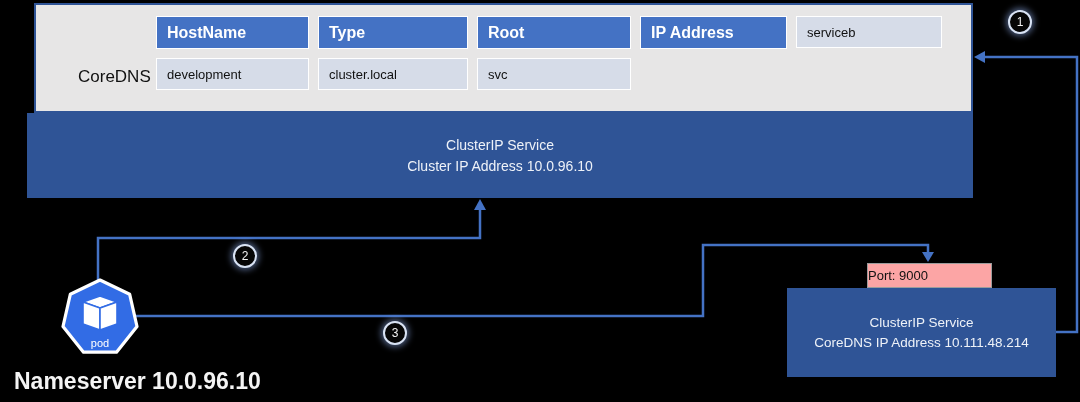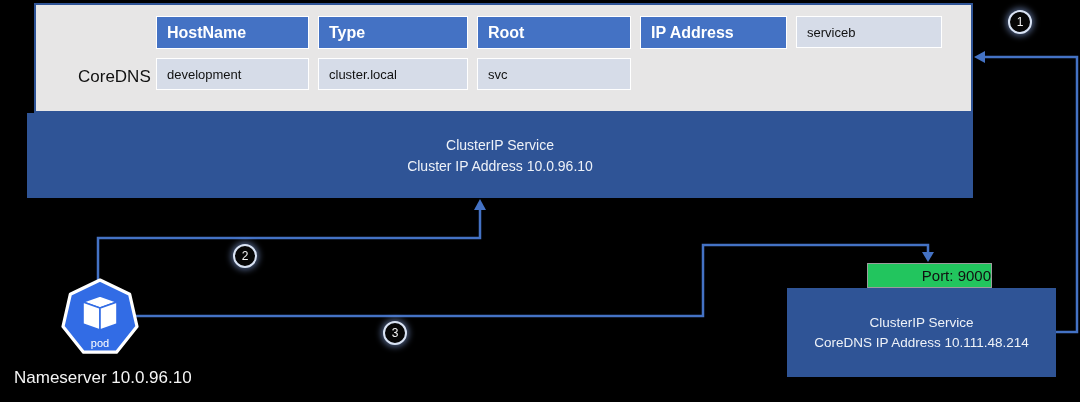--- a/index.html
+++ b/index.html
@@ -40,27 +40,27 @@
   .kubedns-box div{color:#eef2f8;font-size:14px;line-height:20.5px;text-align:center;}
   
   .serviceb-box{
     position:absolute;left:787px;top:288px;width:269px;height:89px;
     background:#2f5496;display:flex;flex-direction:column;align-items:center;justify-content:center;
   }
   .serviceb-box div{color:#eef2f8;font-size:13.5px;line-height:20px;text-align:center;}
   
   .port-box{
     position:absolute;left:867px;top:263px;width:125px;height:25px;
-    background:#22c55e;border:1px solid #9c9c9c;box-sizing:border-box;
-    display:flex;align-items:center;justify-content:flex-end;
-    color:#111;font-size:15px;
+    background:#fca5a5;border:1px solid #9c9c9c;box-sizing:border-box;
+    display:flex;align-items:center;justify-content:flex-start;
+    color:#111;font-size:13px;
   }
   
   .nameserver{
-    position:absolute;left:14px;top:368px;color:#f4f4f4;font-size:17px;
+    position:absolute;left:14px;top:368px;color:#f4f4f4;font-size:23px;font-weight:bold;
   }
   
   .step{
     position:absolute;width:20px;height:20px;border-radius:50%;
     border:2px solid #d9e3f4;background:#060606;color:#f3f3f3;
     box-sizing:content-box;display:flex;align-items:center;justify-content:center;
     font-size:12px;box-shadow:0 0 6px 2px rgba(140,170,230,.55);
   }
   .step1{left:1008px;top:10px;}
   .step2{left:233px;top:244px;}

